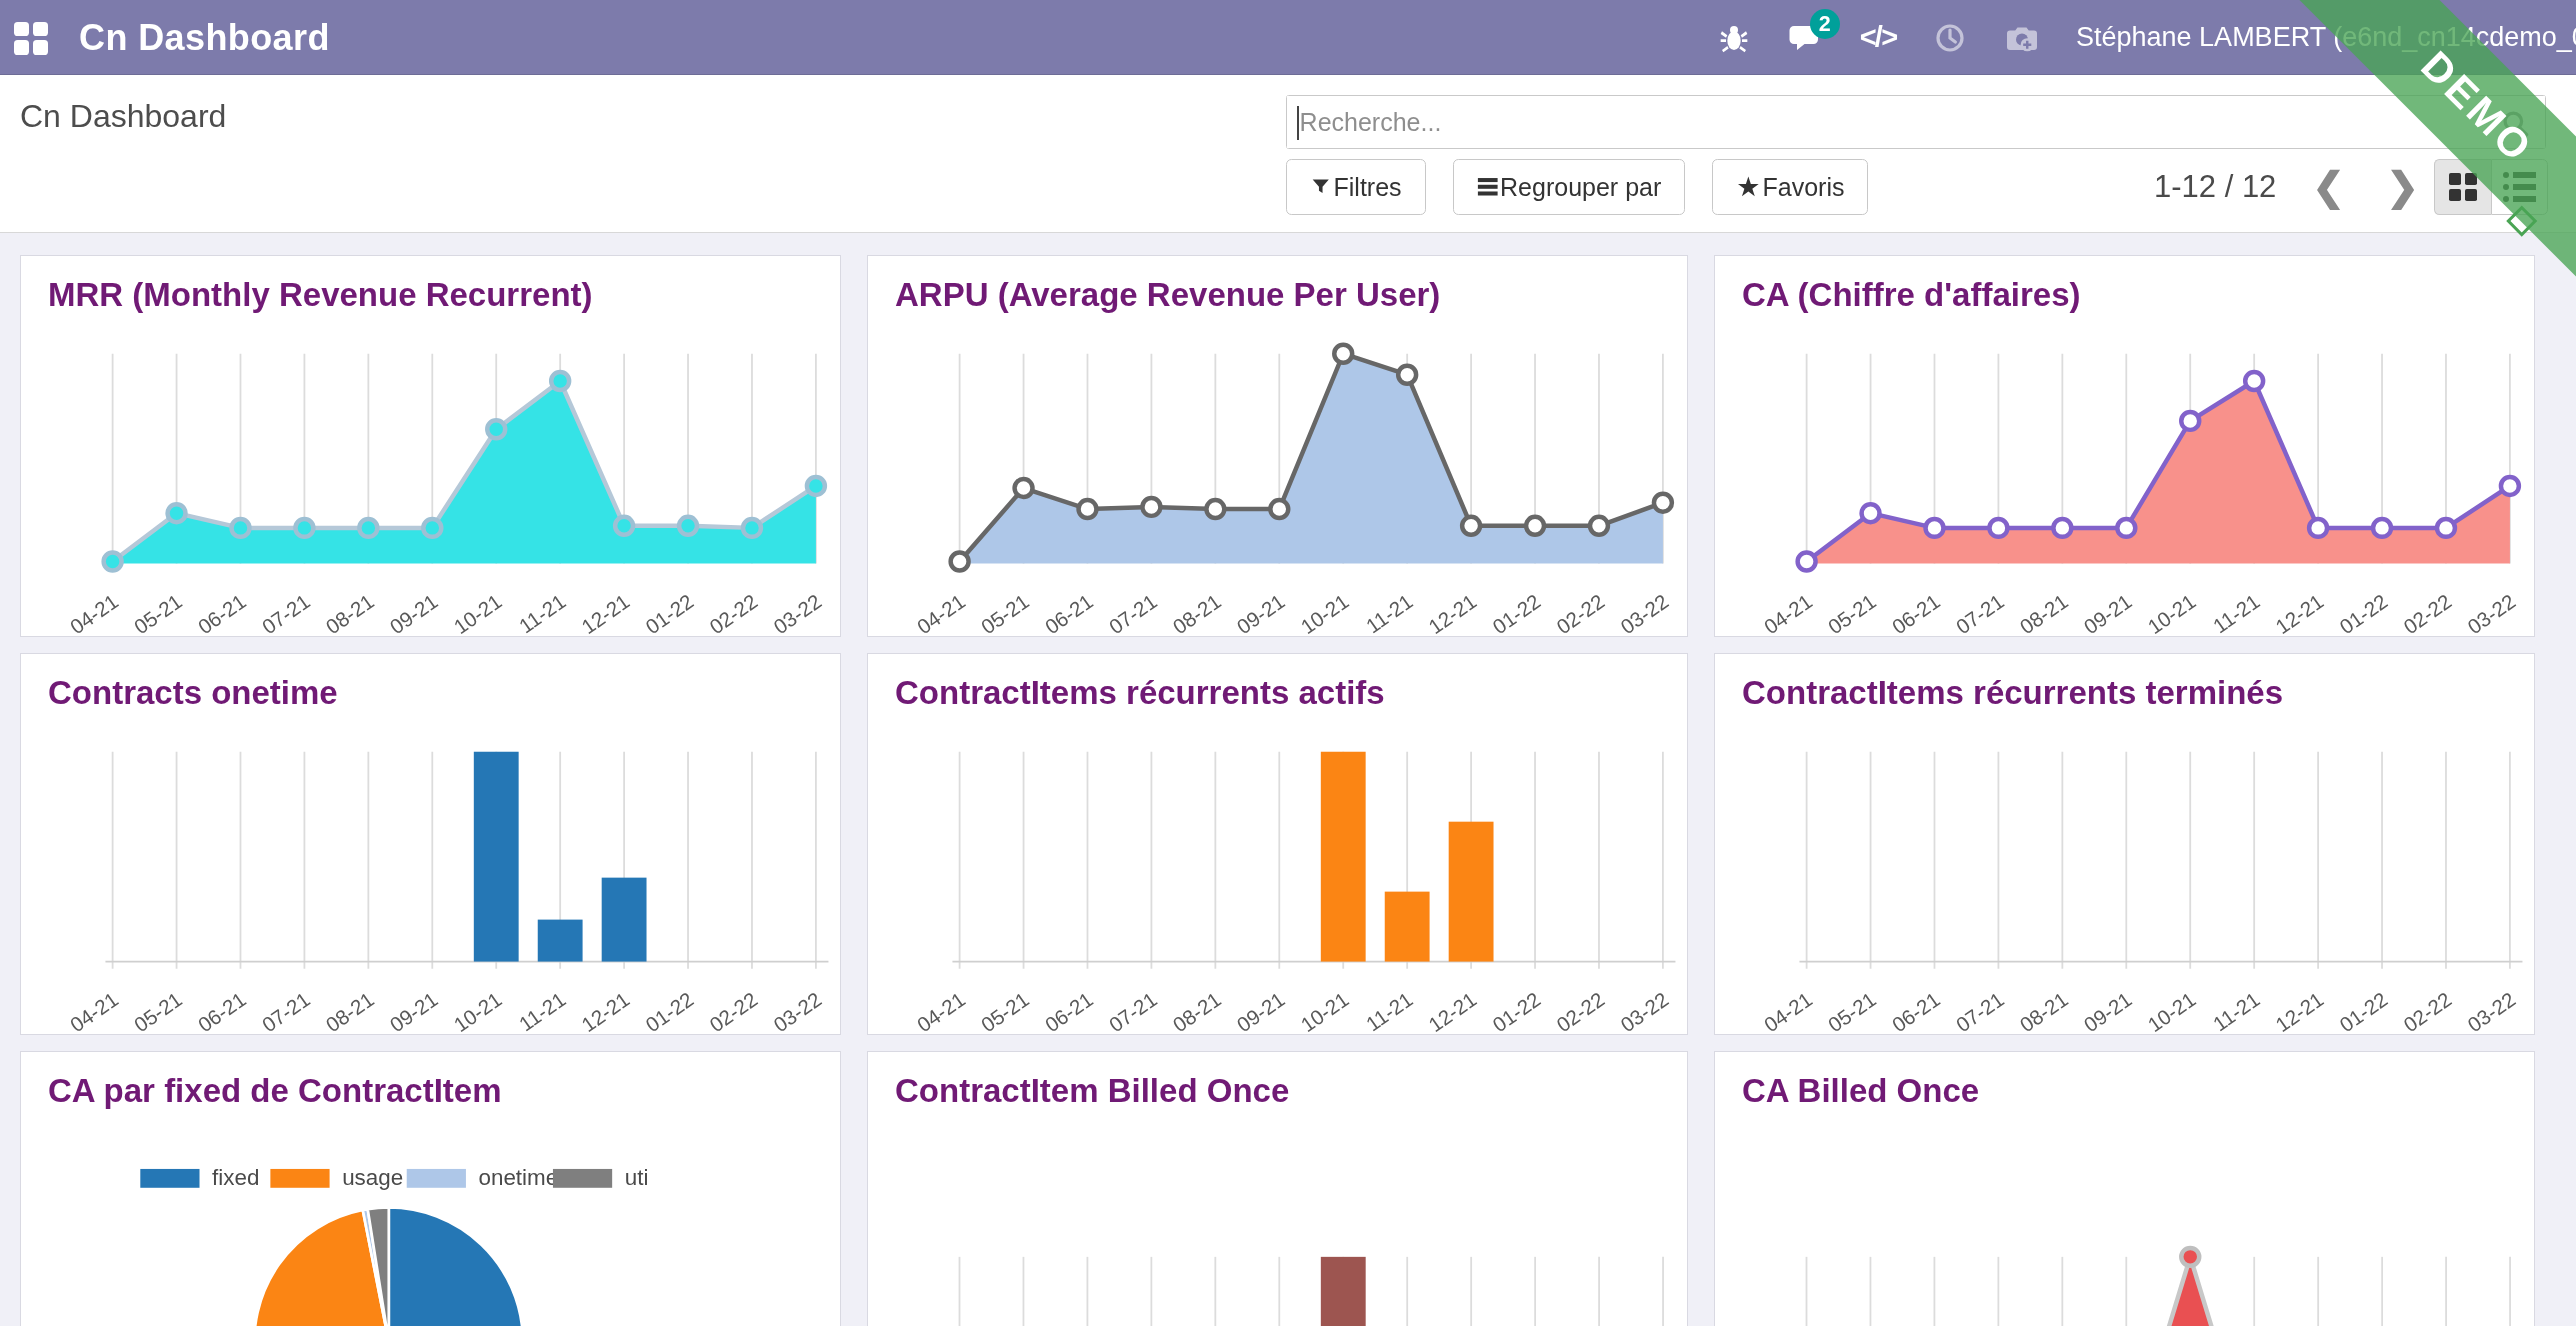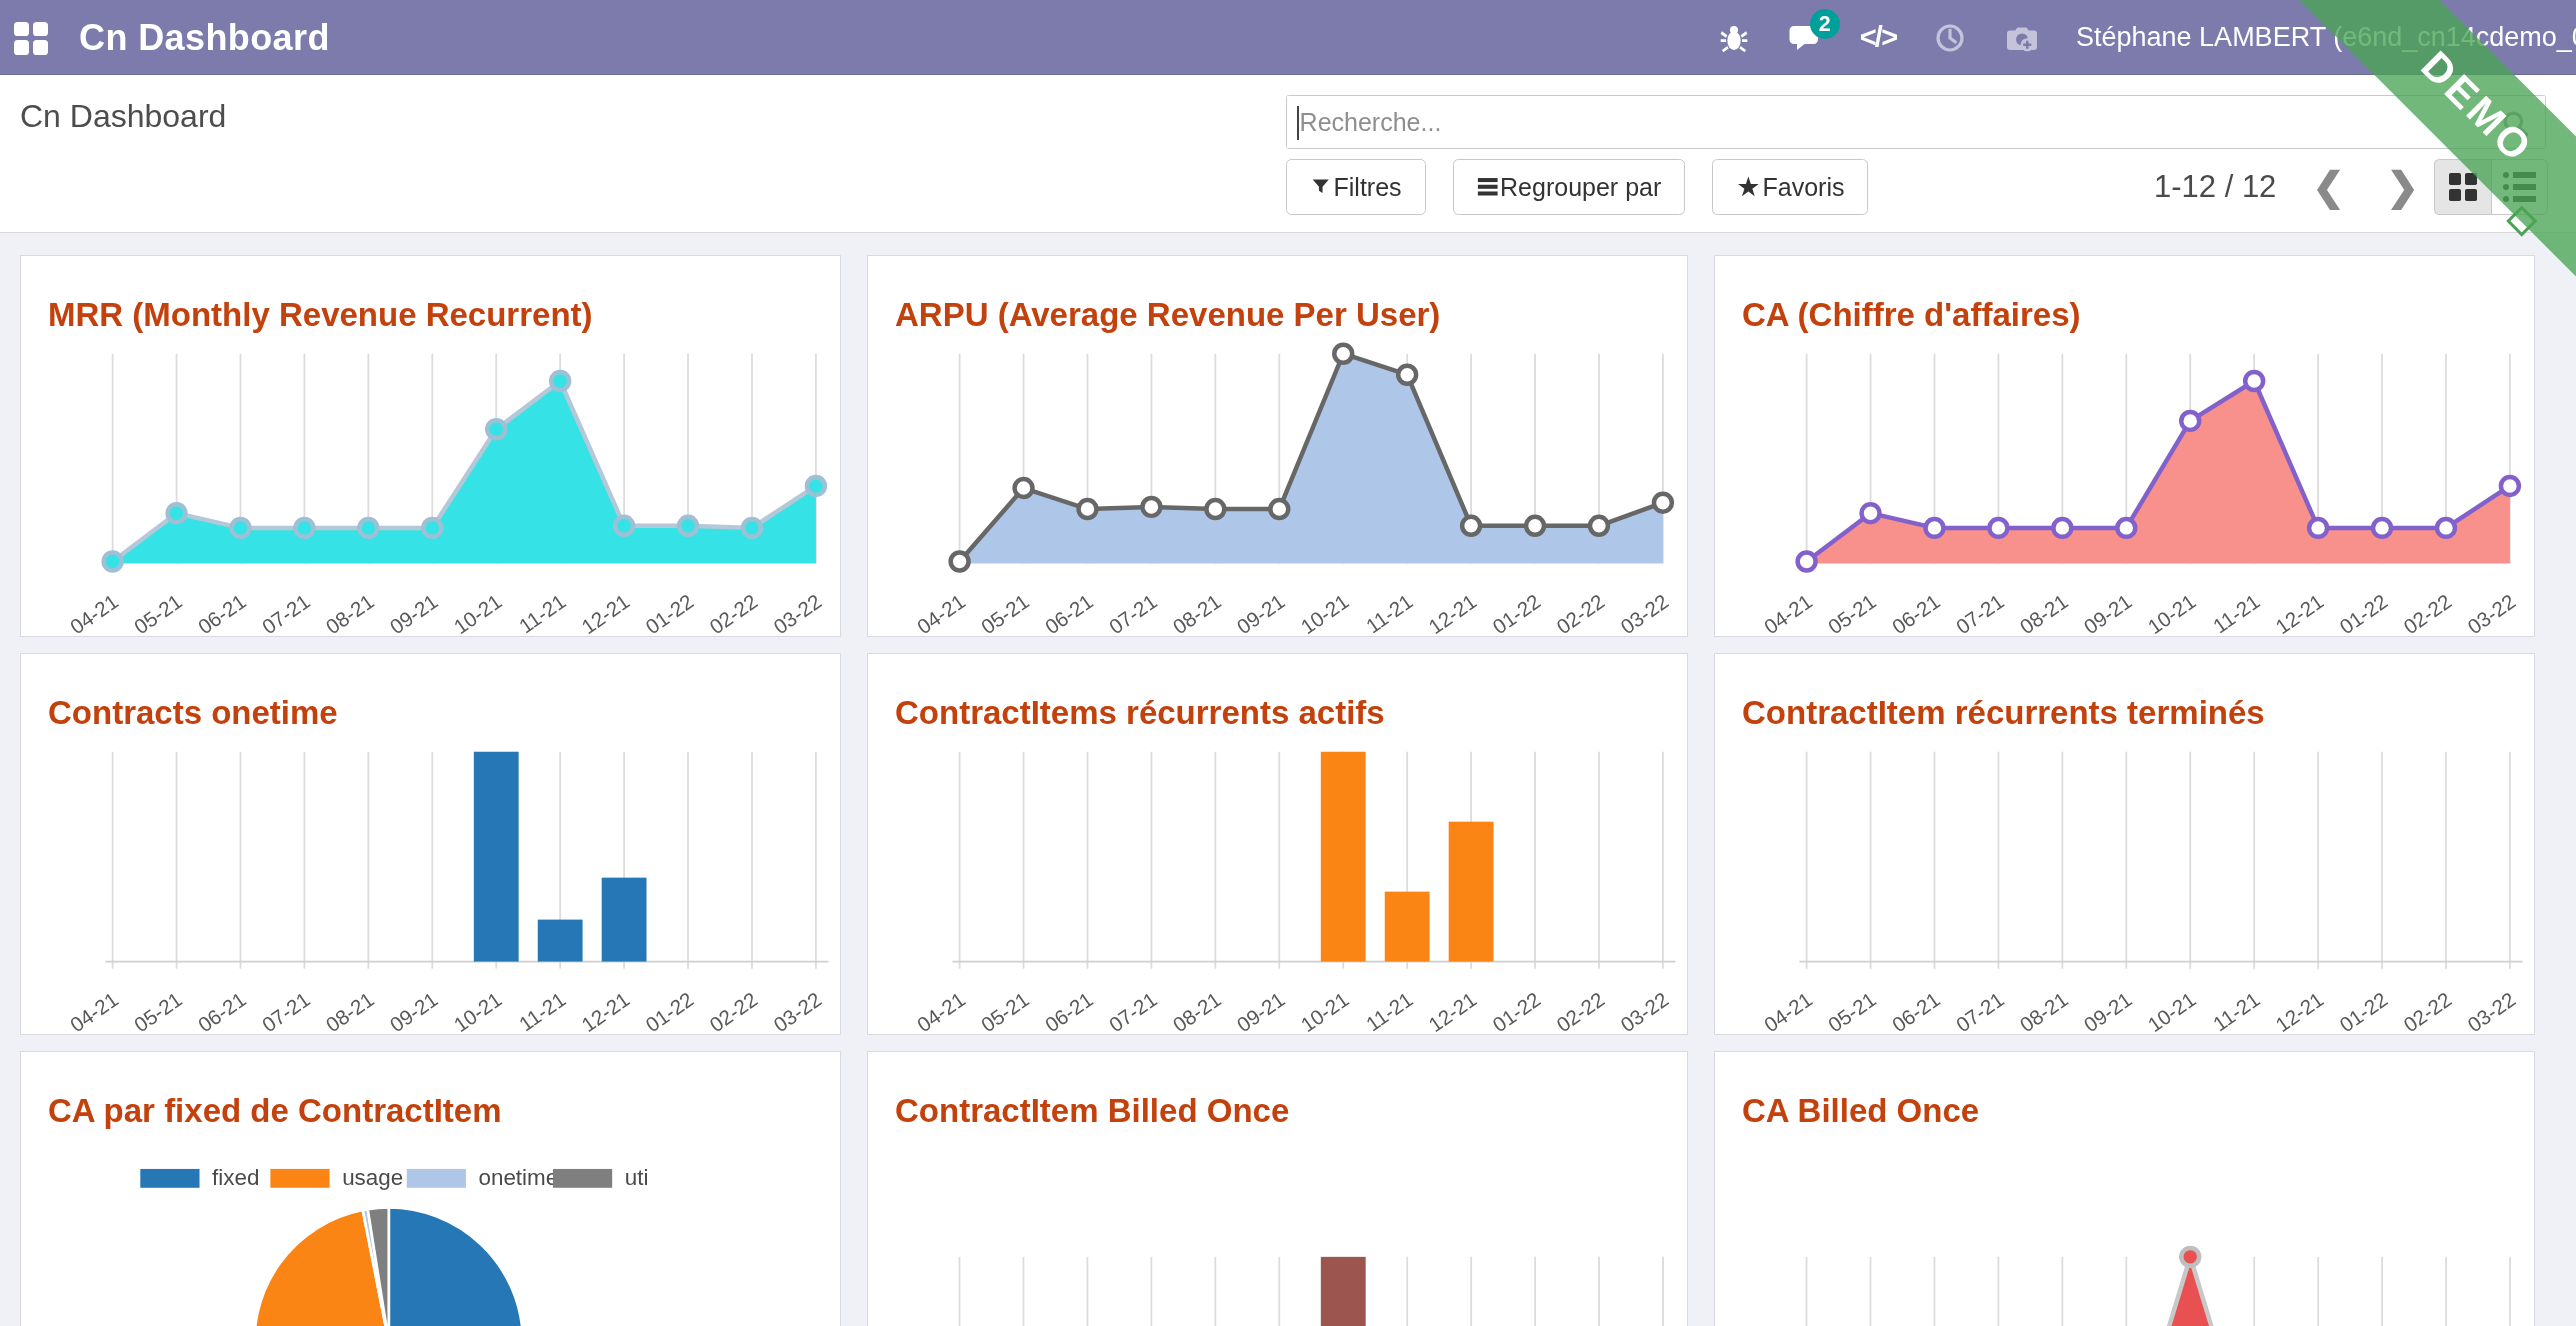--- a/index.html
+++ b/index.html
@@ -64,21 +64,21 @@
   .list-ico .bar { width:23px; height:6.3px; background:#333; }
 
   
   .content { position:absolute; left:0; top:234px; width:2576px; height:1092px;
              background:#f0f0f7; padding:20.6px 20px; overflow:hidden; }
   .cards-grid { display:grid; grid-template-columns:repeat(3, 821px);
                 grid-template-rows:382px 382px 503px; column-gap:26px; row-gap:16px; }
   .card { position:relative; background:#fff; border:0.9px solid #d9d9e2; overflow:hidden;
           cursor:pointer; }
   .card-title { position:absolute; left:27px; top:20px; font-size:33px; font-weight:bold;
-                color:#c2410c; z-index:2; white-space:nowrap;margin-top:20px; }
+                color:#701a75; z-index:2; white-space:nowrap; }
   .card svg.chart { position:absolute; left:0; top:0; }
 
   
   .ribbon { position:absolute; left:2199px; top:58px; width:556px; height:99px;
             background:rgba(73,164,84,.78); transform:rotate(45deg); z-index:50;
             display:flex; align-items:center; justify-content:center; pointer-events:none; }
   .ribbon-label { color:#fff; font-size:41px; font-weight:bold; letter-spacing:3.6px; }
   .ribbon-diamond { position:absolute; left:2511px; top:210px; width:21.5px; height:21.5px;
             border:3.6px solid #4aa454; transform:rotate(45deg); z-index:49; }
 </style>
@@ -386,21 +386,21 @@
           <text x="466.5" y="389" transform="rotate(-35 466.5 389)" text-anchor="end" font-size="23" fill="#595959" font-family="Liberation Sans,sans-serif">09-21</text>
           <text x="537.8" y="389" transform="rotate(-35 537.8 389)" text-anchor="end" font-size="23" fill="#595959" font-family="Liberation Sans,sans-serif">10-21</text>
           <text x="609.0999999999999" y="389" transform="rotate(-35 609.0999999999999 389)" text-anchor="end" font-size="23" fill="#595959" font-family="Liberation Sans,sans-serif">11-21</text>
           <text x="680.4" y="389" transform="rotate(-35 680.4 389)" text-anchor="end" font-size="23" fill="#595959" font-family="Liberation Sans,sans-serif">12-21</text>
           <text x="751.6999999999999" y="389" transform="rotate(-35 751.6999999999999 389)" text-anchor="end" font-size="23" fill="#595959" font-family="Liberation Sans,sans-serif">01-22</text>
           <text x="823" y="389" transform="rotate(-35 823 389)" text-anchor="end" font-size="23" fill="#595959" font-family="Liberation Sans,sans-serif">02-22</text>
           <text x="894.3" y="389" transform="rotate(-35 894.3 389)" text-anchor="end" font-size="23" fill="#595959" font-family="Liberation Sans,sans-serif">03-22</text>
         </svg>
       </div>
       <div class="card">
-        <div class="card-title">ContractItem récurrents terminés</div>
+        <div class="card-title">ContractItems récurrents terminés</div>
         <svg class="chart" width="819" height="382" viewBox="0 0 913 426">
           <line x1="102" y1="109" x2="102" y2="351" stroke="#dcdcdc" stroke-width="2"></line>
           <line x1="173.3" y1="109" x2="173.3" y2="351" stroke="#dcdcdc" stroke-width="2"></line>
           <line x1="244.6" y1="109" x2="244.6" y2="351" stroke="#dcdcdc" stroke-width="2"></line>
           <line x1="315.9" y1="109" x2="315.9" y2="351" stroke="#dcdcdc" stroke-width="2"></line>
           <line x1="387.2" y1="109" x2="387.2" y2="351" stroke="#dcdcdc" stroke-width="2"></line>
           <line x1="458.5" y1="109" x2="458.5" y2="351" stroke="#dcdcdc" stroke-width="2"></line>
           <line x1="529.8" y1="109" x2="529.8" y2="351" stroke="#dcdcdc" stroke-width="2"></line>
           <line x1="601.0999999999999" y1="109" x2="601.0999999999999" y2="351" stroke="#dcdcdc" stroke-width="2"></line>
           <line x1="672.4" y1="109" x2="672.4" y2="351" stroke="#dcdcdc" stroke-width="2"></line>

